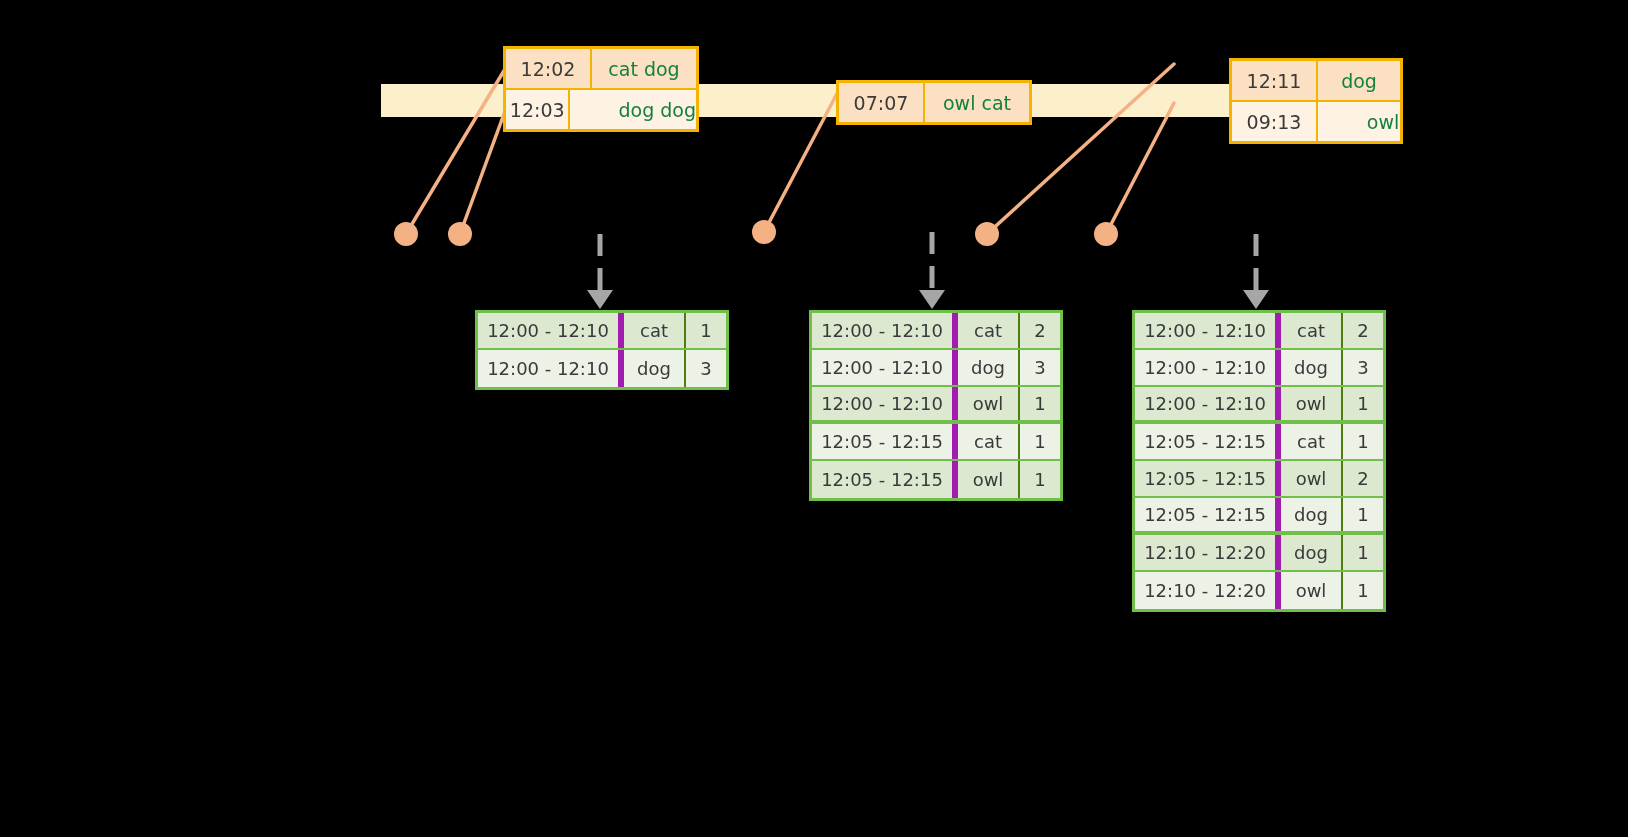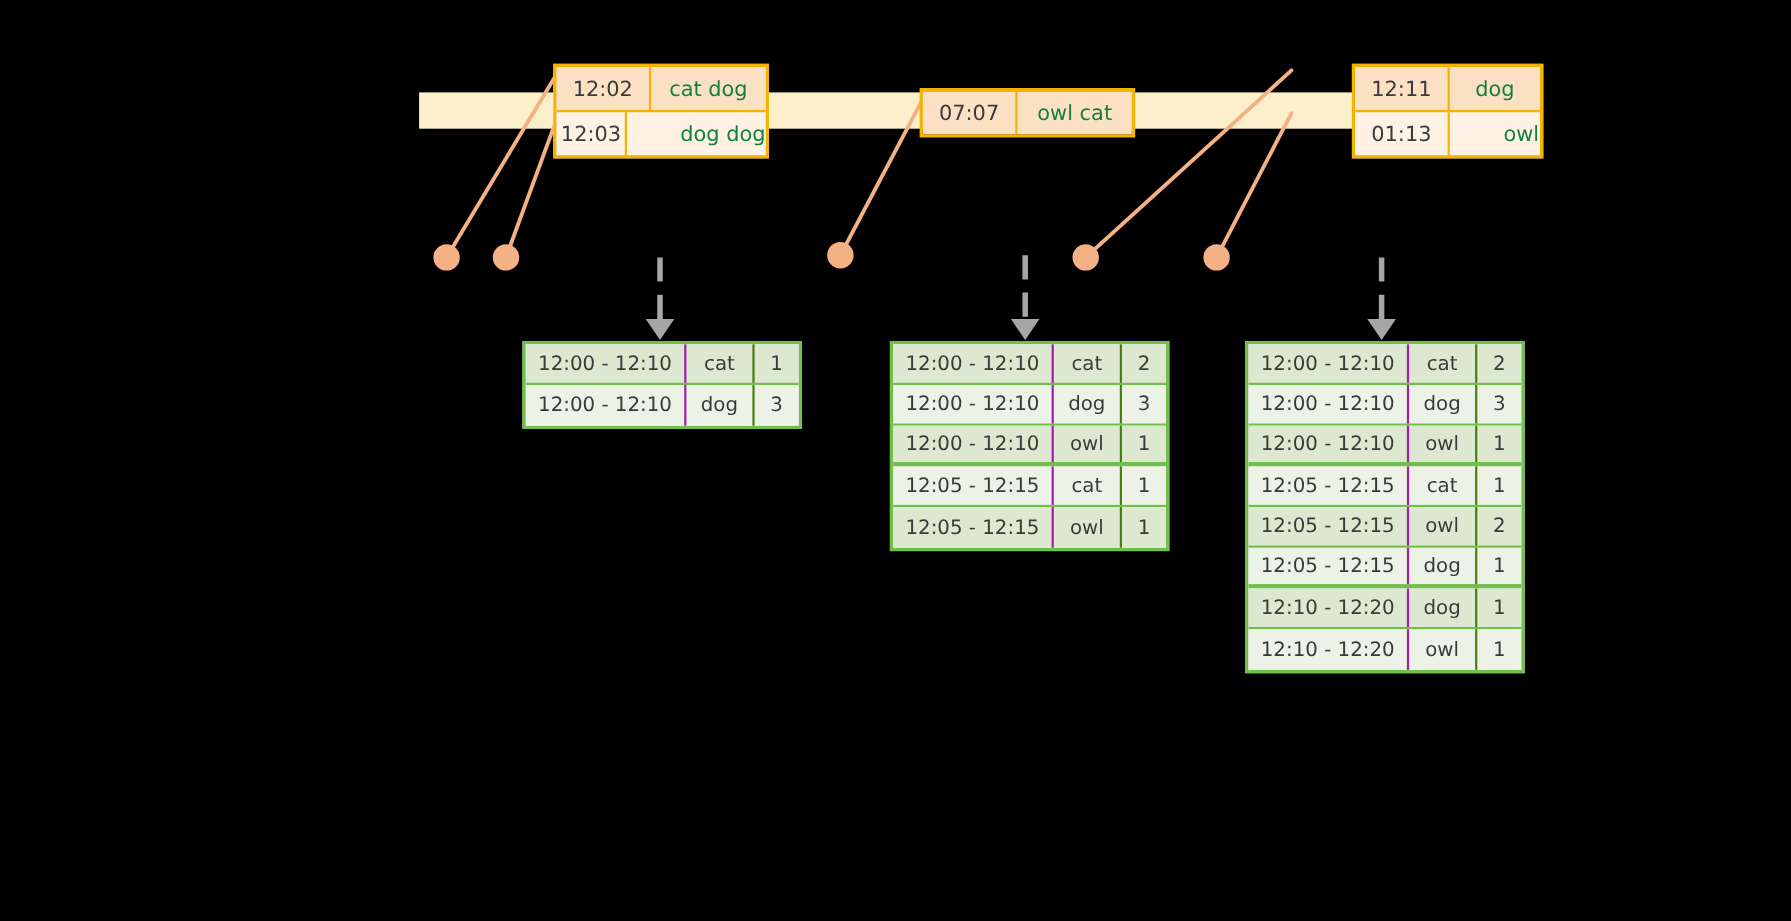--- a/index.html
+++ b/index.html
@@ -77,21 +77,21 @@
     border-bottom: 2px solid #6FBF4A;
     box-sizing: border-box;
   }
   .res-row:last-child { border-bottom: none; }
   .res-row.groupend { border-bottom: 4px solid #6FBF4A; }
   .res-row.shade-dark  { background: #DDE8D0; }
   .res-row.shade-light { background: #EDF2E7; }
 
   .res-window {
     width: 146px;
-    border-right: 2px solid #a21caf;
+    border-right: 6px solid #a21caf;
     display: flex;
     align-items: center;
     justify-content: center;
     font-size: 18px;
     color: #3a3a3a;
     box-sizing: border-box;
     white-space: nowrap;
   }
   .res-word {
     width: 62px;
@@ -136,21 +136,21 @@
         <line x1="600" y1="234" x2="600" y2="294" stroke="#A6A6A6" stroke-width="5" stroke-dasharray="22 12"></line>
         <polygon points="587,290 613,290 600,309" fill="#A6A6A6"></polygon>
         <line x1="932" y1="232" x2="932" y2="294" stroke="#A6A6A6" stroke-width="5" stroke-dasharray="22 12"></line>
         <polygon points="919,290 945,290 932,309" fill="#A6A6A6"></polygon>
         <line x1="1256" y1="234" x2="1256" y2="294" stroke="#A6A6A6" stroke-width="5" stroke-dasharray="22 12"></line>
         <polygon points="1243,290 1269,290 1256,309" fill="#A6A6A6"></polygon>
       </g>
   </svg>
 
   <div id="boxes-layer">
-      <div class="event-box" style="left: 503px; top: 58px; width: 196px;">
+      <div class="event-box" style="left: 503px; top: 46px; width: 196px;">
         <div class="event-row shade-dark">
           <div class="event-time">12:02</div>
           <div class="event-words">cat dog</div>
         </div>
         <div class="event-row shade-light">
           <div class="event-time">12:03</div>
           <div class="event-words">dog dog</div>
         </div>
       </div>
       <div class="event-box" style="left: 836px; top: 80px; width: 196px;">
@@ -158,21 +158,21 @@
           <div class="event-time">07:07</div>
           <div class="event-words">owl cat</div>
         </div>
       </div>
       <div class="event-box" style="left: 1229px; top: 58px; width: 174px;">
         <div class="event-row shade-dark">
           <div class="event-time">12:11</div>
           <div class="event-words">dog</div>
         </div>
         <div class="event-row shade-light">
-          <div class="event-time">01:13</div>
+          <div class="event-time">09:13</div>
           <div class="event-words">owl</div>
         </div>
       </div>
       <div class="result-table" style="left: 475px; top: 310px;">
         <div class="res-row shade-dark">
           <div class="res-window">12:00 - 12:10</div>
           <div class="res-word">cat</div>
           <div class="res-count">1</div>
         </div>
         <div class="res-row shade-light">

